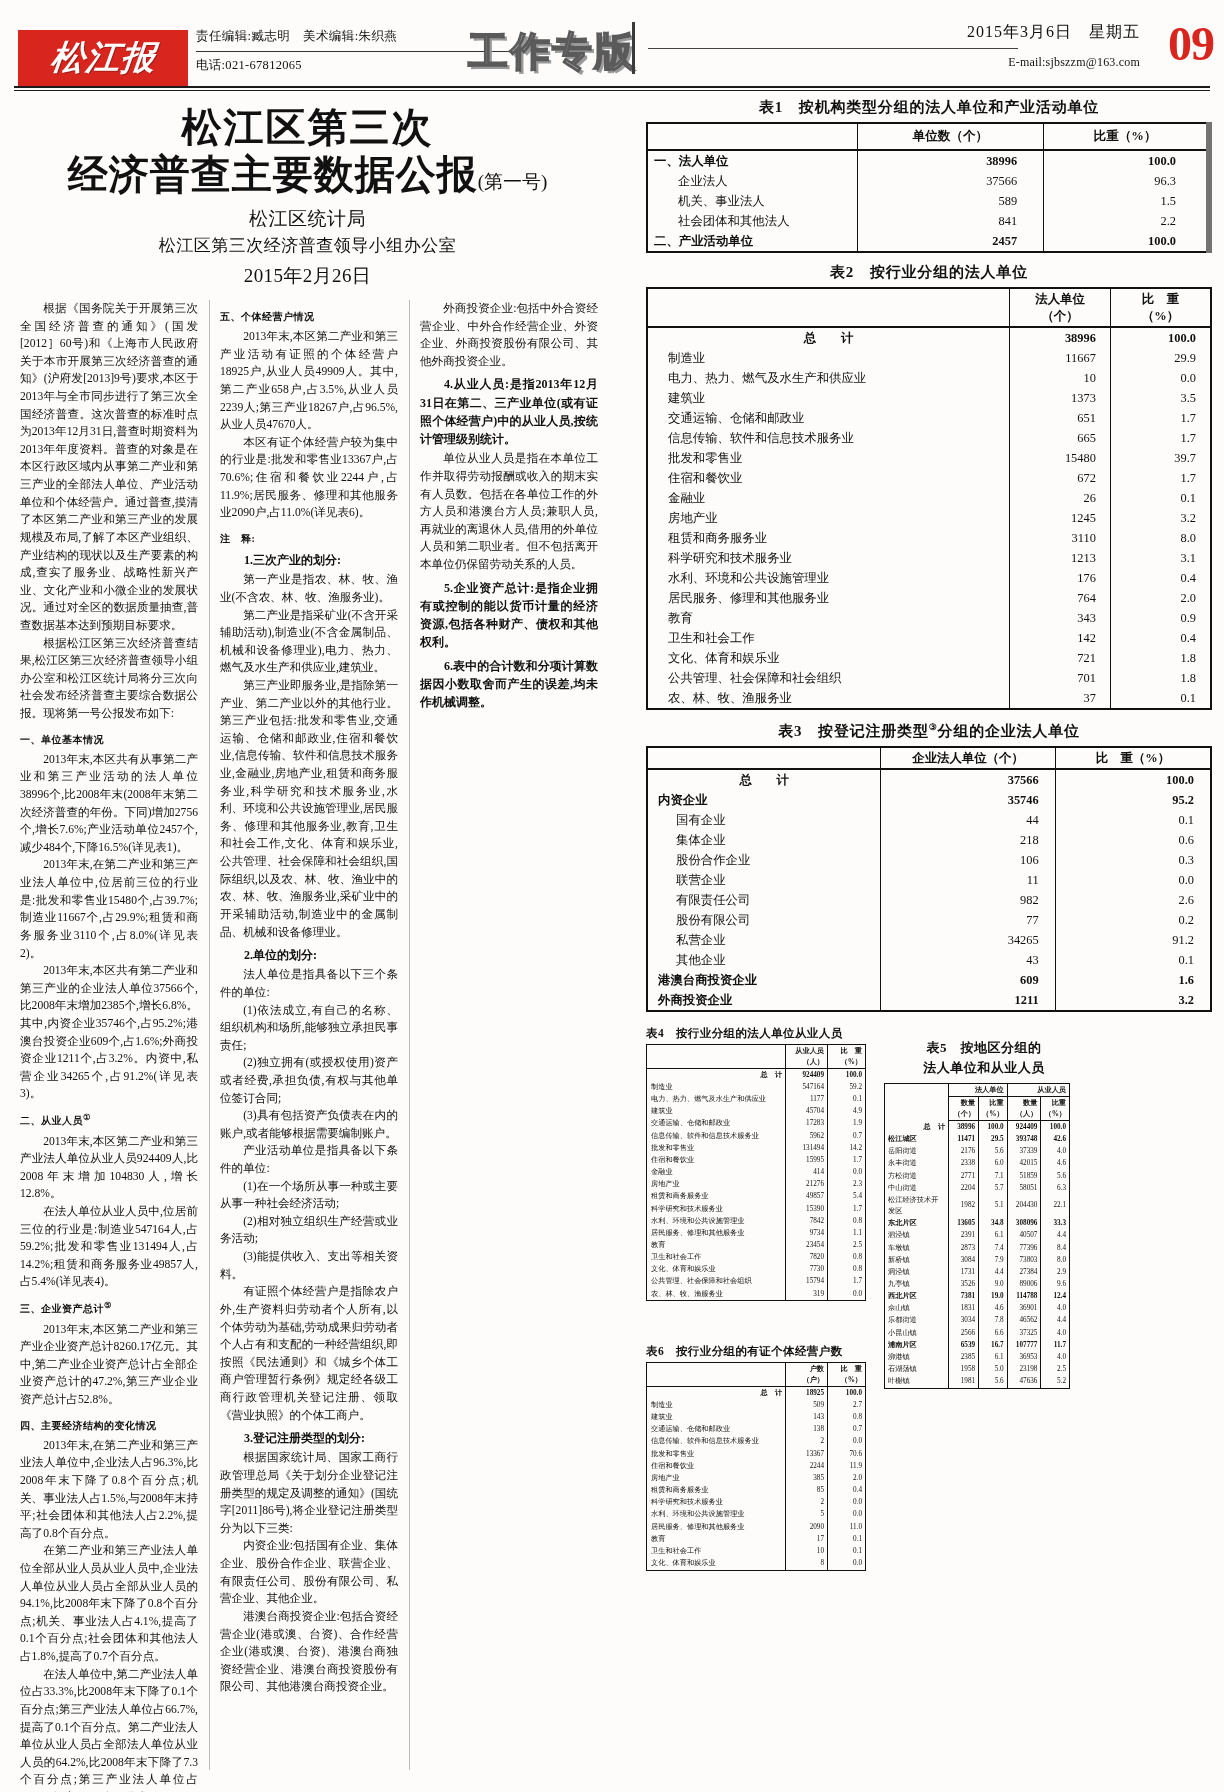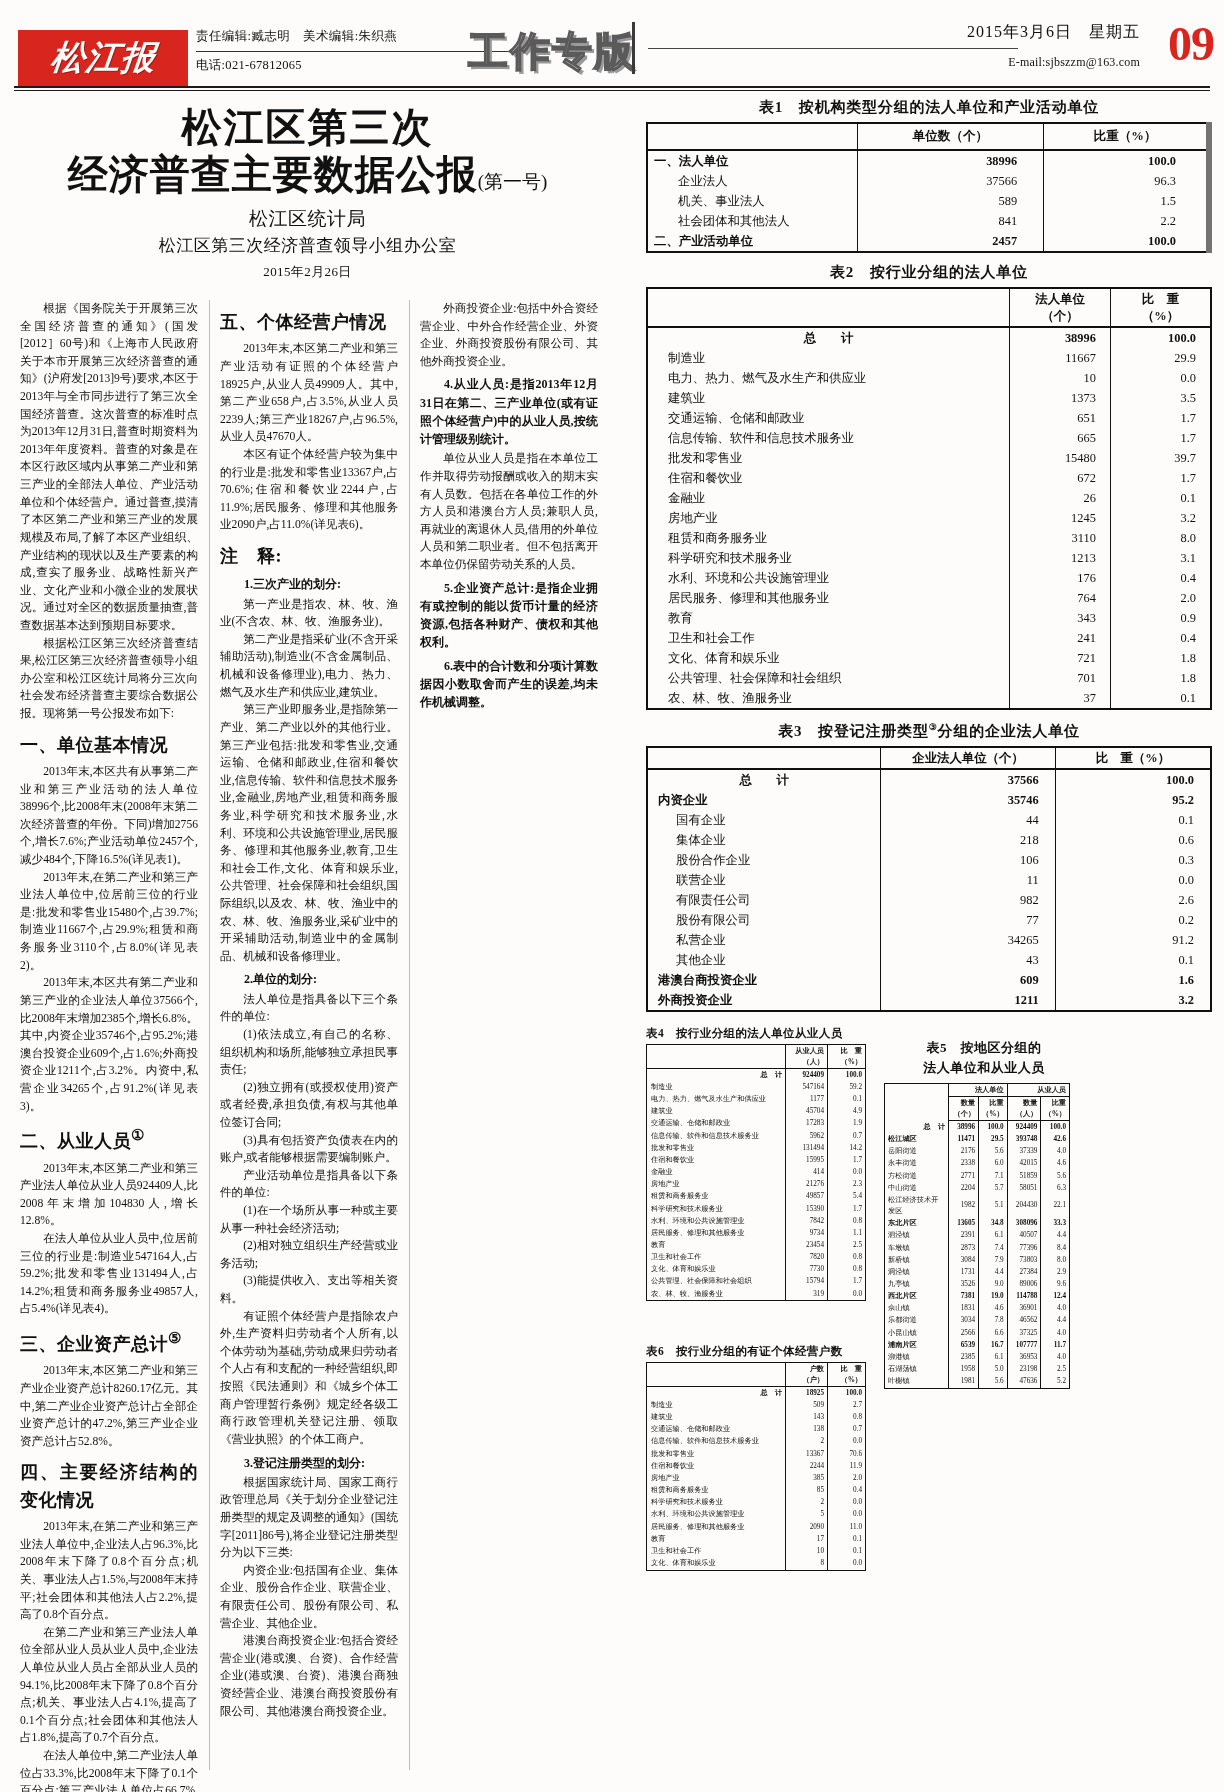--- a/index.html
+++ b/index.html
@@ -52,31 +52,31 @@
   .mast-bottom-rule { position:absolute; left:14px; right:14px; top:86px; border-top:2px solid #1b1b1b; }
   .mast-bottom-rule2 { position:absolute; left:14px; right:14px; top:90px; border-top:1px solid #1b1b1b; }
 
   
   .titleblock { position:absolute; left:20px; top:104px; width:575px; text-align:center; }
   .ttl1 { font-size:40px; font-weight:bold; letter-spacing:2px; line-height:1.18; font-family:"Liberation Serif", serif;}
   .ttl2 { font-size:40px; font-weight:bold; letter-spacing:1px; line-height:1.18; font-family:"Liberation Serif", serif;}
   .ttl2 .sub { font-size:19px; font-weight:normal; letter-spacing:0; }
   .byline1 { font-size:19px; margin-top:8px; letter-spacing:.5px;}
   .byline2 { font-size:17px; margin-top:2px; letter-spacing:.5px;}
-  .bydate { font-size:13px; margin-top:6px; letter-spacing:.4px;}
+  .bydate { font-size:19px; margin-top:6px; letter-spacing:.4px;}
 
   
   .body-cols { position:absolute; left:20px; top:300px; width:578px; height:1480px; }
   .col { position:absolute; top:0; width:178px; font-size:11.6px; line-height:1.52; text-align:justify; }
   .col.c1 { left:0; }
   .col.c2 { left:200px; }
   .col.c3 { left:400px; }
   .col p { margin:0 0 0 0; text-indent:2em; }
   .col h3 {
-    font-size:18px; font-weight:bold; margin:9px 0 4px 0; text-indent:0;
+    font-size:10px; font-weight:bold; margin:9px 0 4px 0; text-indent:0;
     letter-spacing:.5px;
   }
   .col h4 { font-size:12px; font-weight:bold; margin:5px 0 2px 0; text-indent:2em;}
   .sup { font-size:8px; vertical-align:super; }
 
   
   .col-sep { position:absolute; top:0; width:0; border-left:1px solid #bbb; height:1470px; }
 
   
   .right { position:absolute; left:612px; top:92px; width:600px;padding-left:34px; }
@@ -350,21 +350,21 @@
             <td class="vl num">764</td>
             <td class="vl outer-r pct">2.0</td>
           </tr>
           <tr>
             <td class="outer-l lbl">教育</td>
             <td class="vl num">343</td>
             <td class="vl outer-r pct">0.9</td>
           </tr>
           <tr>
             <td class="outer-l lbl">卫生和社会工作</td>
-            <td class="vl num">241</td>
+            <td class="vl num">142</td>
             <td class="vl outer-r pct">0.4</td>
           </tr>
           <tr>
             <td class="outer-l lbl">文化、体育和娱乐业</td>
             <td class="vl num">721</td>
             <td class="vl outer-r pct">1.8</td>
           </tr>
           <tr>
             <td class="outer-l lbl">公共管理、社会保障和社会组织</td>
             <td class="vl num">701</td>

